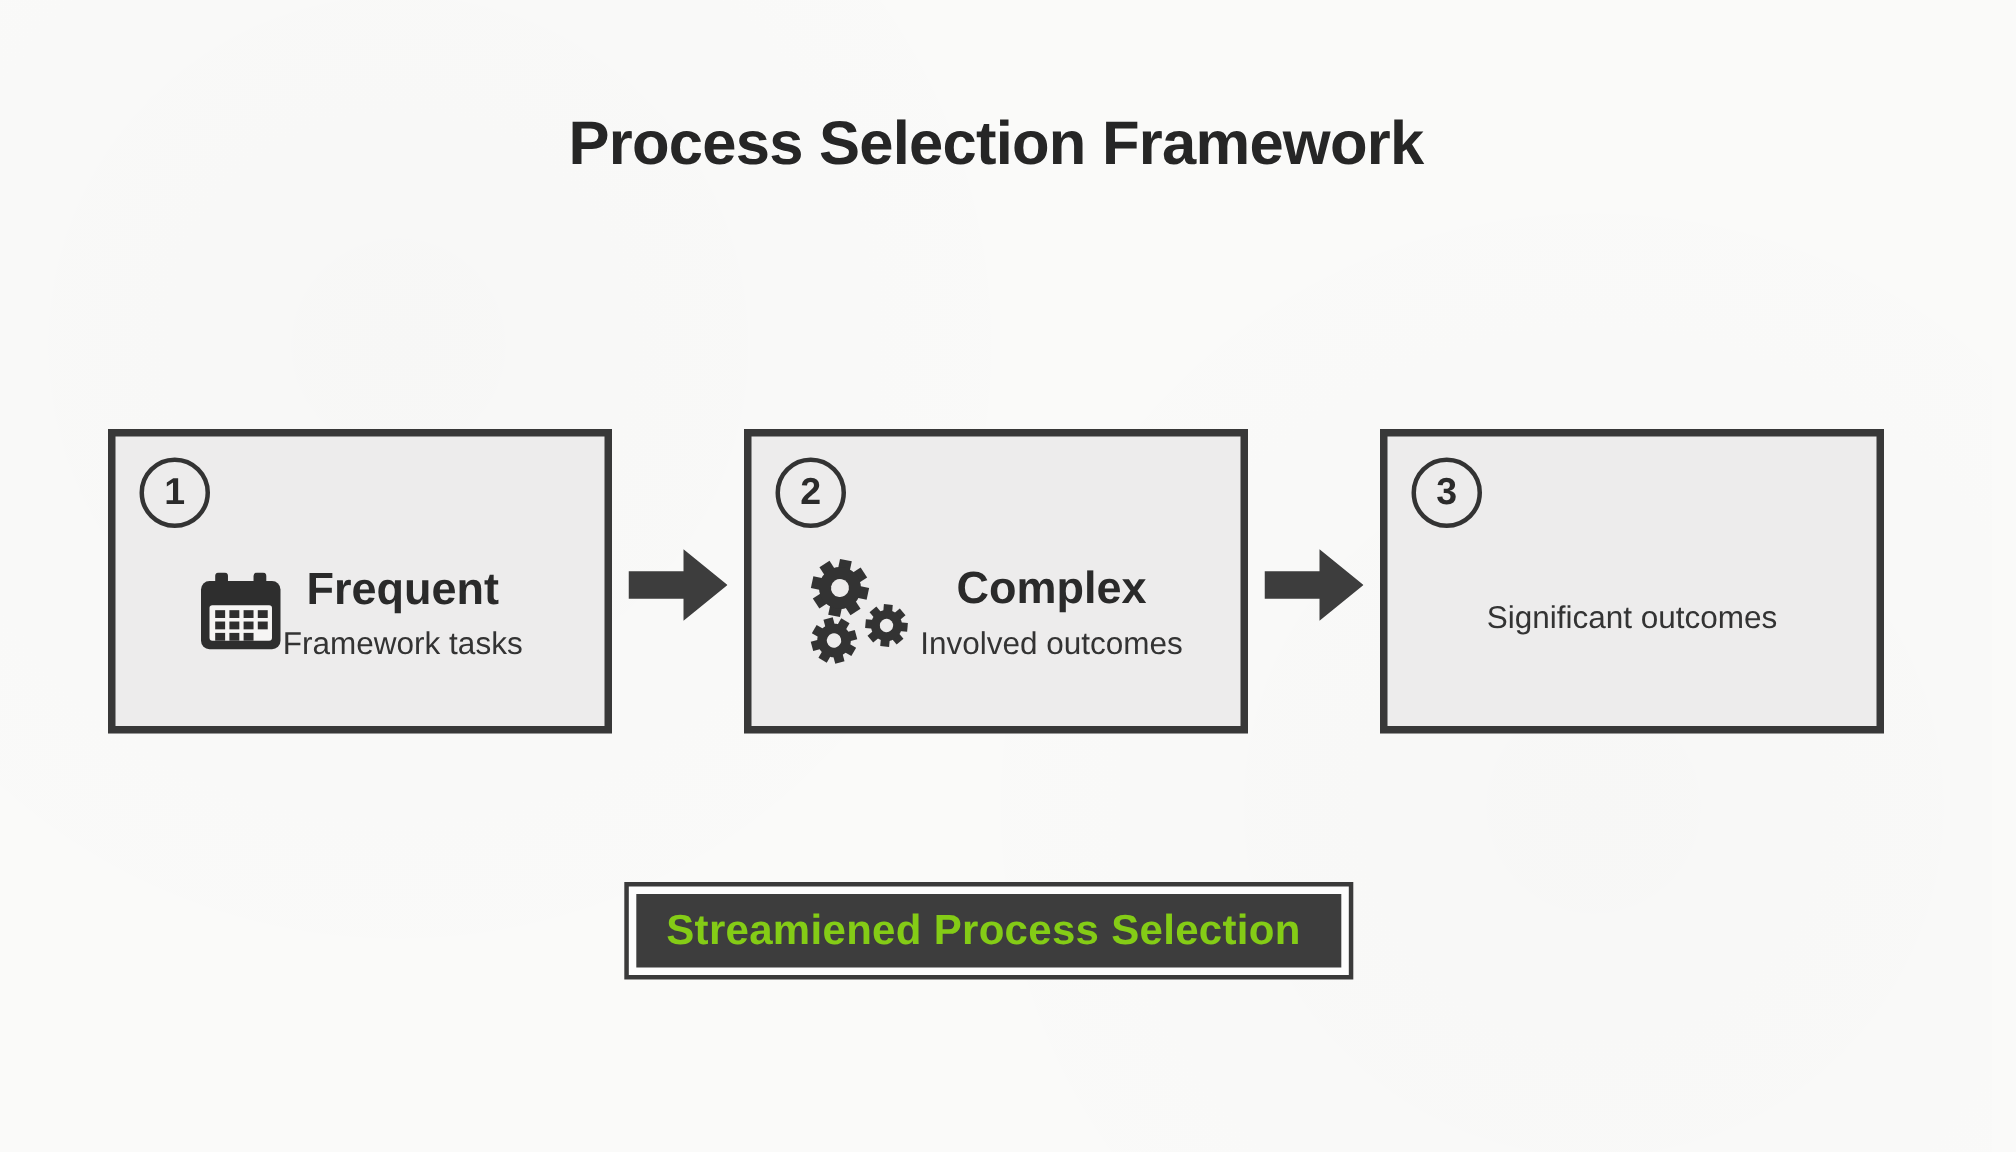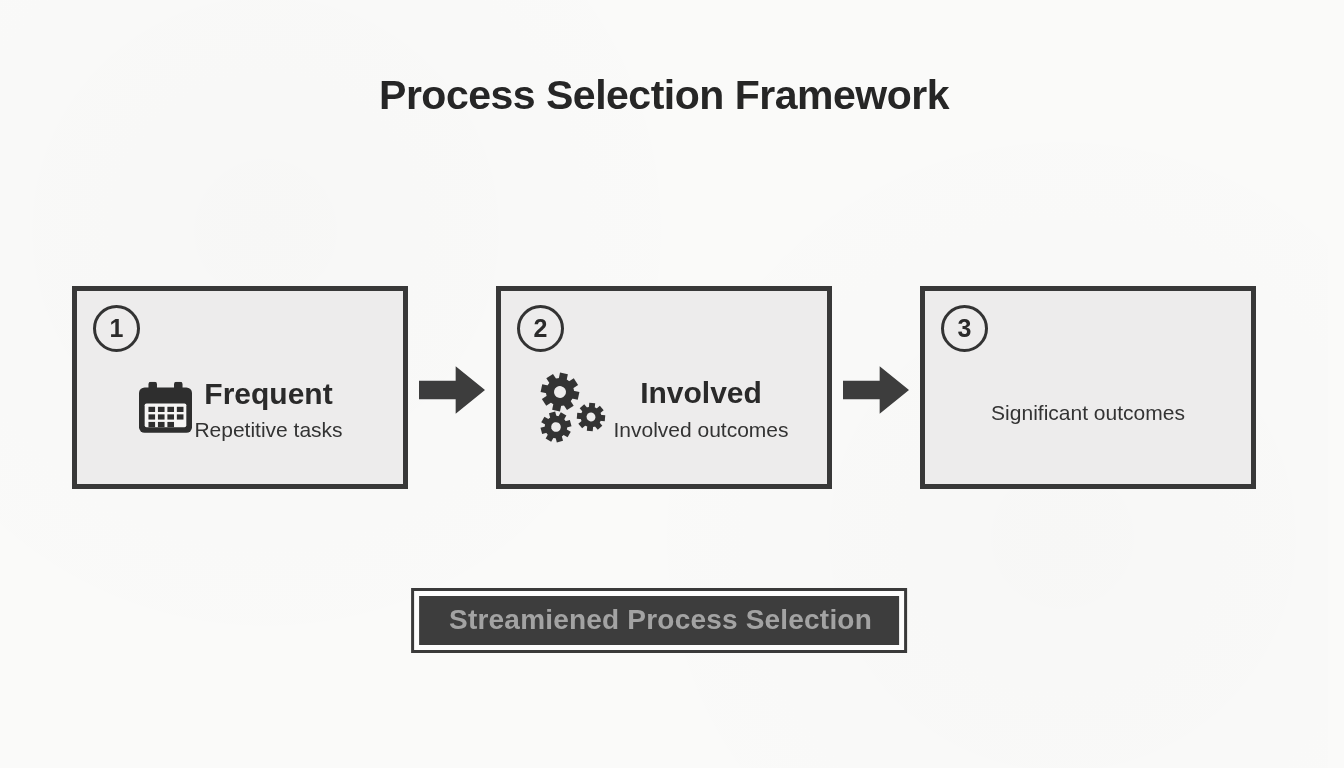--- a/index.html
+++ b/index.html
@@ -97,24 +97,24 @@
     position: absolute;
     top: 588px;
     left: 50%;
     transform: translateX(-51%);
     border: 3px solid #3a3a3a;
     padding: 5px;
     background: #fdfdfd;
   }
   .banner-inner {
     background: #3d3d3d;
-    color: #a3a3a3;
+    color: #84cc16;
     font-size: 28px;
     font-weight: bold;
-    padding: 8px 27px 9px 30px;
+    padding: 8px 27px 9px 20px;
     white-space: nowrap;
     letter-spacing: 0.2px;
   }
 </style>
 </head>
 <body>
 
 <div class="canvas">
 
   <div class="page-title">Process Selection Framework</div>
@@ -140,21 +140,21 @@
                 <rect x="32" y="34.5" width="7" height="5.5"></rect>
                 <rect x="42" y="34.5" width="7" height="5.5"></rect>
               <rect x="12" y="42.5" width="7" height="5.5"></rect>
                 <rect x="22" y="42.5" width="7" height="5.5"></rect>
                 <rect x="32" y="42.5" width="7" height="5.5"></rect>
             </g>
           </svg>
         </span>
         <div class="step-text">
           <div class="step-title">Frequent</div>
-          <div class="step-subtitle">Repetitive tasks</div>
+          <div class="step-subtitle">Framework tasks</div>
         </div>
       </div>
     </div>
 
     <div class="connector">
       <span style="line-height:0;">
         <svg width="66" height="56" viewBox="0 0 72 60">
           <path d="M0 20 L40 20 L40 4 L72 30 L40 56 L40 40 L0 40 Z" fill="#3d3d3d"></path>
         </svg>
       </span>
@@ -176,21 +176,21 @@
                 </g>
                 <circle r="6" fill="#edecec"></circle>
               </g>
             </defs>
             <use href="#gear" transform="translate(21,21) scale(1.0) rotate(12)"></use>
             <use href="#gear" transform="translate(17,56) scale(0.80) rotate(30)"></use>
             <use href="#gear" transform="translate(52,46) scale(0.74) rotate(5)"></use>
           </svg>
         </span>
         <div class="step-text">
-          <div class="step-title">Involved</div>
+          <div class="step-title">Complex</div>
           <div class="step-subtitle">Involved outcomes</div>
         </div>
       </div>
     </div>
 
     <div class="connector">
       <span style="line-height:0;">
         <svg width="66" height="56" viewBox="0 0 72 60">
           <path d="M0 20 L40 20 L40 4 L72 30 L40 56 L40 40 L0 40 Z" fill="#3d3d3d"></path>
         </svg>

